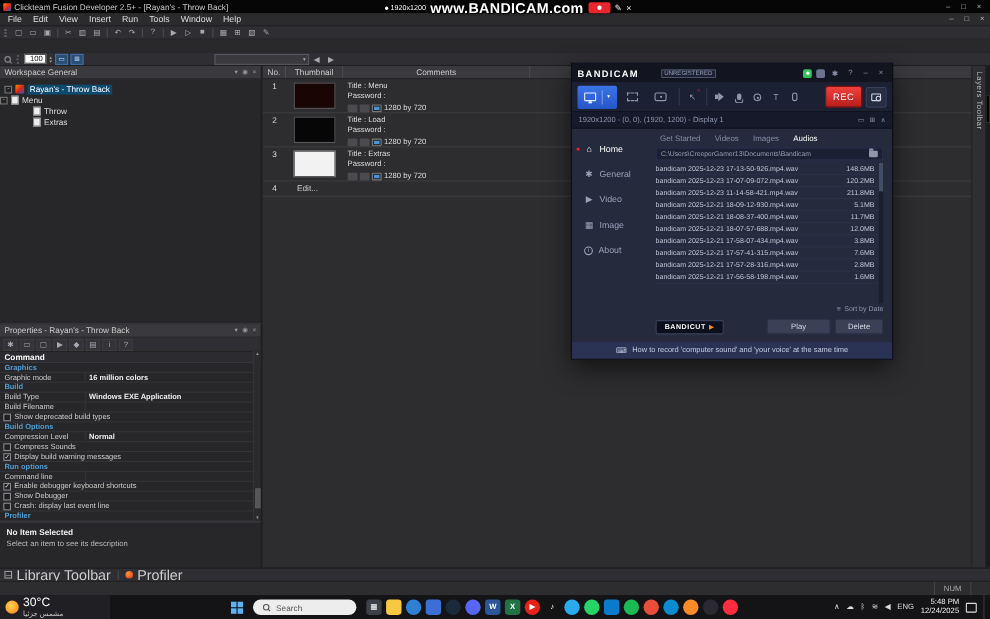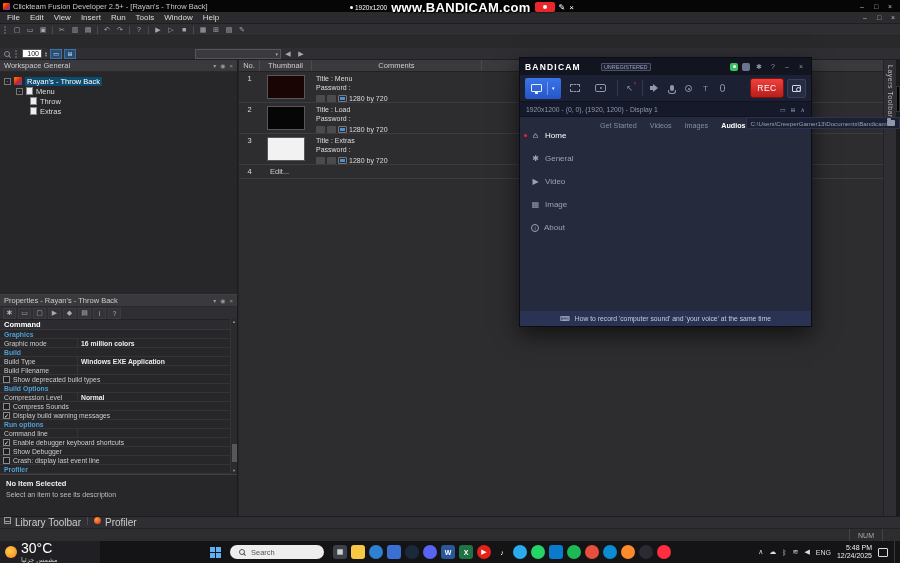--- a/index.html
+++ b/index.html
@@ -81,21 +81,21 @@
   .morerow .no{width:21px;text-align:center;padding-top:2px}
   .morerow .ml{padding:2px 0 0 10px;color:#ccc}
 
   
   #layers{position:absolute;right:4px;top:60px;width:13px;height:456px;background:#2f2f33;border-left:1px solid #222;display:flex;justify-content:center;z-index:4}
   #layers .vtext{writing-mode:vertical-rl;font-size:7px;color:#bbb;padding-top:5px;letter-spacing:.5px}
   #edge{position:absolute;right:0;top:60px;width:4px;height:456px;background:#1b1b1d;z-index:4}
   #edge .thumb{position:absolute;top:26px;left:0;width:4px;height:26px;background:#000;border:1px solid #333}
 
   
-  #btabs{position:absolute;left:0;top:516px;width:100%;height:12px;background:#2f2f33;border-top:1px solid #1c1c1e;display:flex;align-items:flex-start;font-size:10px;color:#ccc;gap:4px;padding-left:4px;z-index:5}
+  #btabs{position:absolute;left:0;top:516px;width:100%;height:12px;background:#2f2f33;border-top:1px solid #1c1c1e;display:flex;align-items:center;font-size:13px;color:#ccc;gap:4px;padding-left:4px;z-index:5}
   .reddot{width:7px;height:7px;border-radius:50%;background:radial-gradient(circle at 35% 35%,#ff9a3d,#d62b1f);flex:none}
   .gridico{width:7px;height:7px;border:1px solid #999;background:linear-gradient(#999 1px,transparent 1px) 0 3px/7px 7px no-repeat;flex:none}
   #sbar{position:absolute;left:0;top:528px;width:100%;height:13px;background:#2d2d30;border-top:1px solid #222;display:flex;align-items:center;font-size:7px;color:#aaa;z-index:5}
   #sbar .cell{border-left:1px solid #444;height:100%;display:flex;align-items:center;padding:0 8px}
   #sbar .num{margin-left:auto}
 
   
   #bc{position:absolute;left:519px;top:57px;width:293px;height:270px;background:#252a3c;border:1px solid #0a0c16;box-shadow:0 8px 22px rgba(0,0,0,.6);z-index:50;display:flex;flex-direction:column}
   #bc-title{height:17px;background:#121520;display:flex;align-items:center;padding:0 5px;gap:20px;flex:none}
   #bc-logo{font-size:8.5px;font-weight:bold;color:#fff;letter-spacing:1.2px}
@@ -131,23 +131,23 @@
   .camico::before{content:"";position:absolute;top:1px;left:3px;width:3px;height:3px;border:1px solid #cfd6ea;border-radius:50%}
   #bc-status{height:15px;background:#151929;display:flex;align-items:center;padding:0 6px;font-size:6.8px;color:#8f97ad;gap:3px;flex:none;border-bottom:1px solid #10131f}
   #bc-status .ric{margin-left:auto;display:flex;gap:5px;font-size:6px}
   #bc-body{flex:1;display:flex;min-height:0}
   #bc-side{width:74px;padding-top:7px;display:flex;flex-direction:column;flex:none}
   .sitem{height:23px;display:flex;align-items:center;gap:5px;padding-left:11px;font-size:8px;color:#9aa2b8;position:relative}
   .sitem.active{color:#fff}
   .sitem.active::before{content:"";position:absolute;left:4px;top:10px;width:3px;height:3px;background:#e23;border-radius:50%}
   .sic{width:9px;font-size:8px;display:flex;justify-content:center;color:inherit;flex:none}
   .sic.circle{width:8px;height:8px;border:1px solid currentColor;border-radius:50%;font-size:5.5px;align-items:center}
-  #bc-main{flex:1;display:flex;flex-direction:row;padding:0 8px 0 2px;min-width:0}
+  #bc-main{flex:1;display:flex;flex-direction:column;padding:0 8px 0 2px;min-width:0}
   #bc-tabs{height:17px;display:flex;align-items:center;gap:13px;font-size:7.2px;color:#848ea6;padding-left:4px;flex:none}
-  #bc-tabs .active{color:#fff;font-weight:bold}
+  #bc-tabs .active{color:#fff;font-weight:normal}
   #bc-path{height:12px;background:#1b2033;border:1px solid #2c3350;display:flex;align-items:center;font-size:6.2px;color:#97a0b8;padding:0 4px;flex:none}
   .fold{width:8px;height:6px;background:#8f97ad;border-radius:1px;position:relative;margin-left:auto}
   .fold::before{content:"";position:absolute;top:-2px;left:0;width:4px;height:2px;background:#8f97ad;border-radius:1px 1px 0 0}
   #bc-list{flex:1;position:relative;margin-top:2px;min-height:0;overflow:hidden}
   .brow{height:11px;display:flex;align-items:center;border-bottom:1px solid #2c3146;font-size:6.4px;color:#c2c8d8;padding-right:8px}
   .brow .nm{flex:1;white-space:nowrap;overflow:hidden}
   .brow .sz{margin-left:4px;flex:none}
   .bscroll{position:absolute;right:0;top:0;width:4px;height:100%;background:#1a1e2e}
   .bthumb{width:4px;height:26px;background:#454c66}
   #bc-sort{height:11px;display:flex;align-items:center;justify-content:flex-end;font-size:6.4px;color:#8f97ad;gap:3px;flex:none}
@@ -166,21 +166,21 @@
   #wm .main{font-size:13px;font-weight:bold;letter-spacing:.3px;text-shadow:1px 1px 1px #000,0 0 3px #000;white-space:nowrap}
   #wm .badge{width:20px;height:10px;background:#e8262b;border-radius:2px;display:flex;align-items:center;justify-content:center;box-shadow:0 0 2px #000}
   #wm .badge i{width:4px;height:4px;background:#fff;border-radius:50%}
   #wm .wico{font-size:8px;text-shadow:0 0 2px #000}
 
   
   #taskbar{position:absolute;left:0;top:541px;width:100%;height:22px;background:#141417;display:flex;align-items:center;z-index:400}
   #weather{width:100px;height:100%;display:flex;align-items:center;gap:4px;padding:0 5px;background:#202024}
   #weather .sun{width:12px;height:12px;border-radius:50%;background:radial-gradient(circle at 40% 40%,#ffd34d,#ff7a1a);flex:none}
   #weather .wt{display:flex;flex-direction:column;line-height:1.15}
-  #weather .temp{font-size:14px;color:#fff}
+  #weather .temp{font-size:11px;color:#fff}
   #weather .desc{font-size:6.5px;color:#c9c9c9}
   #start{width:24px;height:100%;margin-left:103px;display:flex;align-items:center;justify-content:center}
   .winlogo{display:grid;grid-template-columns:5px 5px;grid-template-rows:5px 5px;gap:1px}
   .winlogo i{background:#5fb2f2}
   #search{width:94px;height:14px;background:#ededed;border-radius:7px;display:flex;align-items:center;gap:4px;padding:0 7px;margin-left:3px;color:#555;font-size:7.5px}
   #search .sicon{border-color:#555}
   #search .sicon::after{background:#555}
   #apps{display:flex;align-items:center;gap:4px;margin-left:9px}
   .app{width:14px;height:14px;border-radius:3px;display:flex;align-items:center;justify-content:center;font-size:7px;color:#fff;font-weight:bold}
   .app.round{border-radius:50%}
@@ -273,21 +273,21 @@
         <span>◉</span>
         <span>×</span>
       </span>
     </div>
     <div class="tree">
       <div class="trow" style="padding-left:4px">
         <span class="expander">-</span>
         <span class="app-ico"></span>
         <span class="tlabel sel">Rayan's - Throw Back</span>
       </div>
-      <div class="trow" style="padding-left:16px">
+      <div class="trow" style="">
         <span class="expander">-</span>
         <span class="frame-ico"></span>
         <span class="tlabel">Menu</span>
       </div>
       <div class="trow" style="padding-left:30px">
         <span class="frame-ico"></span>
         <span class="tlabel">Throw</span>
       </div>
       <div class="trow" style="padding-left:30px">
         <span class="frame-ico"></span>

